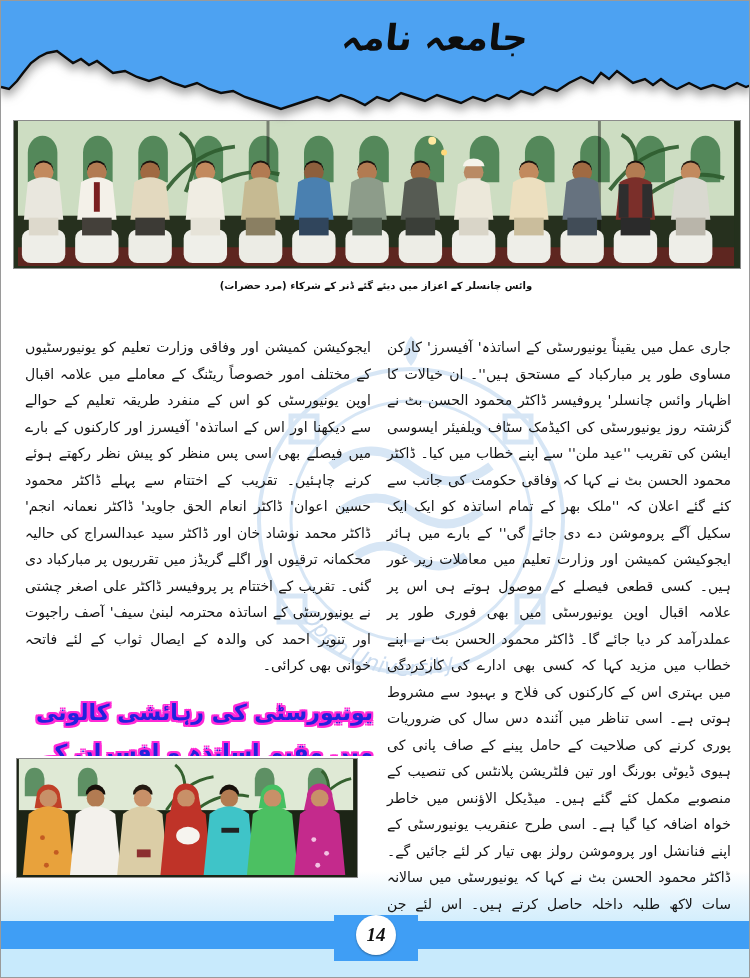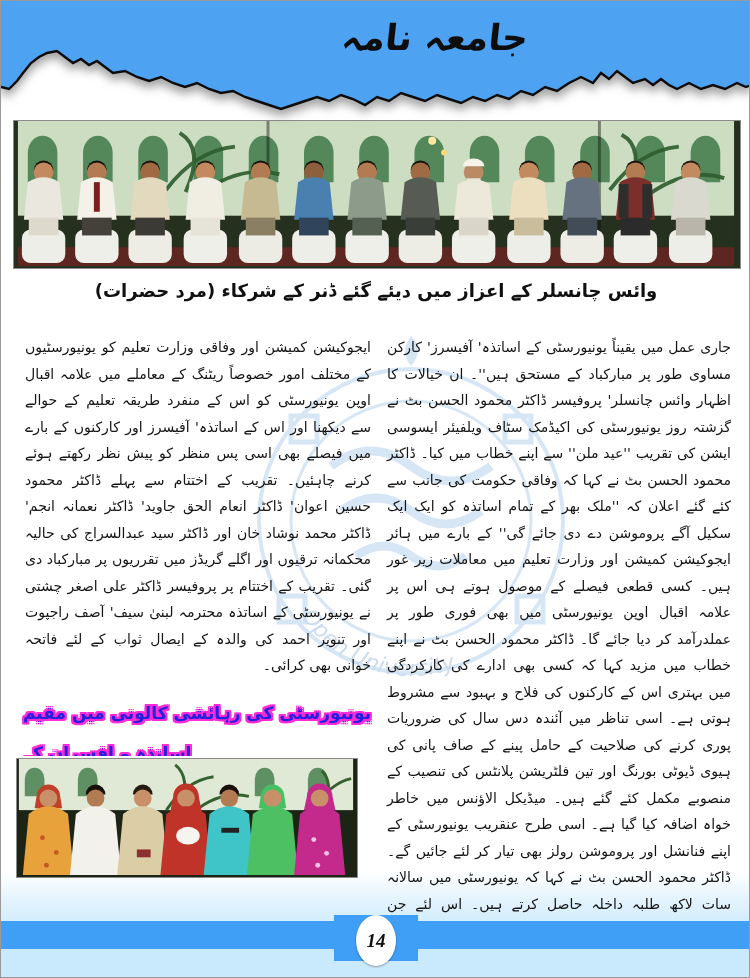--- a/index.html
+++ b/index.html
@@ -15,49 +15,49 @@
     position:absolute;top:16px;left:120px;right:0;z-index:4;text-align:center;
     font-size:36px;font-weight:bold;color:#0d0d0d;direction:rtl;
     font-family:"DejaVu Sans",sans-serif;letter-spacing:-1px;
     transform:skewX(-6deg);
   }
   
   .photo-men{position:absolute;left:12px;top:119px;width:726px;height:147px;z-index:2;
     border:1px solid #8b8b8b;background:#24301d;}
   .photo-caption{
     position:absolute;top:279px;left:0;width:750px;text-align:center;z-index:2;
-    font-size:18px;font-weight:bold;color:#101010;direction:rtl;
+    font-size:10px;font-weight:bold;color:#101010;direction:rtl;
   }
   .photo-women{position:absolute;left:15px;top:757px;width:340px;height:118px;z-index:3;
     border:1px solid #8b8b8b;background:#1c2416;}
   
   .watermark{position:absolute;left:230px;top:295px;width:360px;height:430px;z-index:1;opacity:.6;}
   
   .col{
     position:absolute;z-index:3;direction:rtl;text-align:justify;
     font-size:14px;line-height:26.5px;color:#141414;overflow:hidden;
   }
   .col p{margin:4px;}
   .col-right{left:382px;top:329px;width:352px;height:592px;}
   .col-left{left:20px;top:329px;width:354px;height:426px;}
   .headline{
-    margin:14px 2px 10px 2px;text-align:left;direction:rtl;
-    font-size:17px;font-weight:bold;line-height:40px;color:#2222dd;
+    margin:14px 2px 10px 2px;text-align:right;direction:rtl;
+    font-size:22px;font-weight:bold;line-height:40px;color:#2222dd;
     text-shadow:-2px 0 0 #ff2ad6,2px 0 0 #ff2ad6,0 -2px 0 #ff2ad6,0 2px 0 #ff2ad6,
                 -2px -2px 0 #ff2ad6,2px 2px 0 #ff2ad6,-2px 2px 0 #ff2ad6,2px -2px 0 #ff2ad6;
   }
   
   .bottom-wash{
     position:absolute;left:0;top:870px;width:750px;height:108px;z-index:1;
     background:linear-gradient(180deg,#ffffff 0%,#e2f3fd 28%,#c8eafc 60%,#c8eafc 100%);
   }
   .footer-bar{position:absolute;left:0;top:920px;width:750px;height:28px;background:#3f9ef5;z-index:2;}
   .footer-notch{position:absolute;left:333px;top:914px;width:84px;height:46px;background:#3f9ef5;z-index:2;}
   .page-badge{
-    position:absolute;left:355px;top:914px;width:40px;height:51px;border-radius:50%;
+    position:absolute;left:355px;top:914px;width:40px;height:40px;border-radius:50%;
     background:#ffffff;z-index:3;display:flex;align-items:center;justify-content:center;
     box-shadow:0 1px 2px rgba(0,0,0,.35);
   }
   .page-badge span{
     font-family:"Liberation Serif","DejaVu Serif",serif;font-style:italic;font-weight:bold;
     font-size:19px;color:#111;
   }
 </style>
 </head>
 <body>

